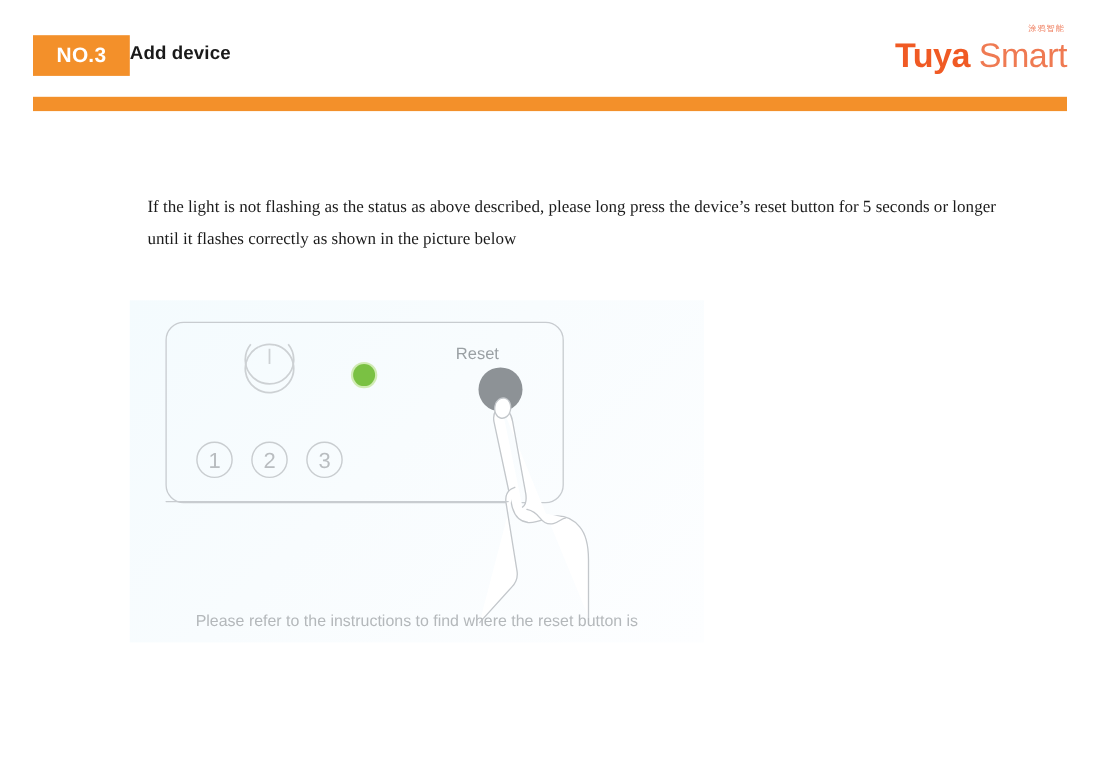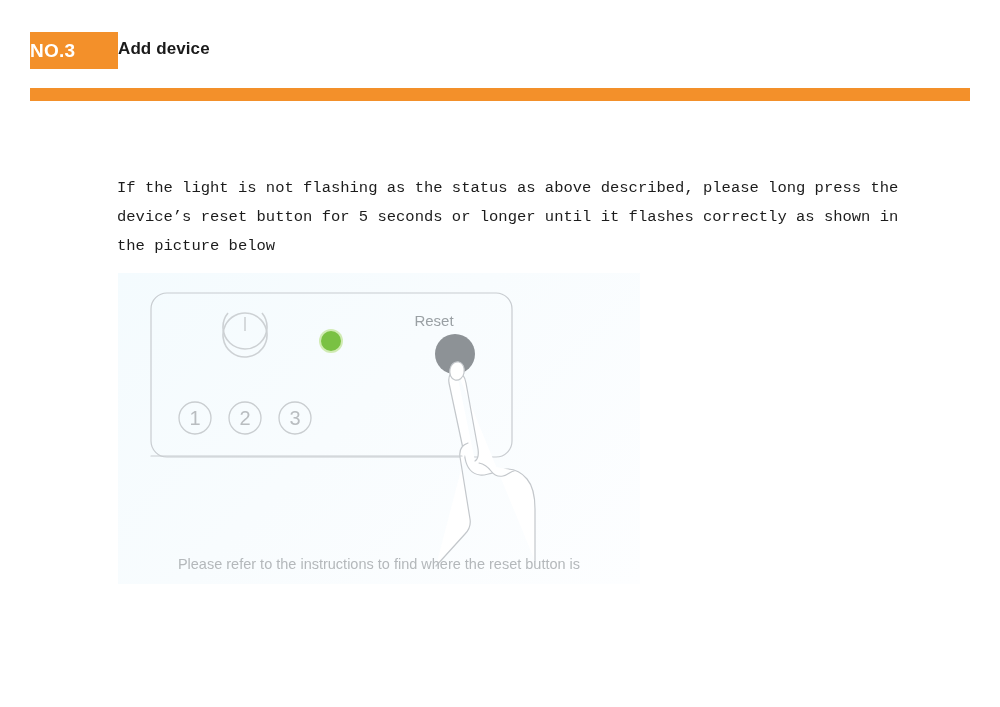--- a/index.html
+++ b/index.html
@@ -26,20 +26,21 @@
   }
   #step-badge {
     position: absolute;
     left: 30px;
     top: 32px;
     width: 88px;
     height: 37px;
     background: #f3902a;
     display: flex;
     align-items: center;
+    justify-content: center;
   }
   #step-badge-label {
     color: #ffffff;
     font-size: 19px;
     font-weight: bold;
     letter-spacing: 0.2px;
     font-family: "Liberation Sans", sans-serif;
   }
   #page-title {
     position: absolute;
@@ -93,27 +94,27 @@
     left: 30px;
     top: 88px;
     width: 940px;
     height: 13px;
     background: #f3902a;
   }
 
   
   #instruction {
     position: absolute;
-    left: 117px;
+    left: 134px;
     top: 158px;
     width: 800px;
     font-size: 15.5px;
     line-height: 29px;
     color: #1c1c1c;
-    font-family: Liberation Mono, monospace;
+    font-family: Liberation Serif, serif;
   }
 
   
   #illustration {
     position: absolute;
     left: 118px;
     top: 273px;
     width: 522px;
     height: 311px;
     background: linear-gradient(135deg, #f4fbfe 0%, #f8fcfe 45%, #fdfeff 100%);
@@ -138,20 +139,26 @@
 <body>
 
 <div id="header">
 
   <div id="step-badge">
     <span id="step-badge-label">NO.3</span>
   </div>
 
   <div id="page-title">Add device</div>
 
+  <div id="brand">
+    <div id="brand-cn">涂鸦智能</div>
+    <div id="brand-wordmark">
+      <span id="brand-tuya">Tuya</span><span id="brand-smart"> Smart</span>
+    </div>
+  </div>
 
   <div id="header-rule"></div>
 </div>
 
 <p id="instruction">If the light is not flashing as the status as above described, please long press the device’s reset button for 5 seconds or longer until it flashes correctly as shown in the picture below</p>
 
 <div id="illustration">
   <svg width="522" height="311" viewBox="0 0 522 311" xmlns="http://www.w3.org/2000/svg">
 
     <rect x="33" y="20" width="361" height="164" rx="16" ry="16" fill="none" stroke="#c8ccd0" stroke-width="1.2"></rect>

